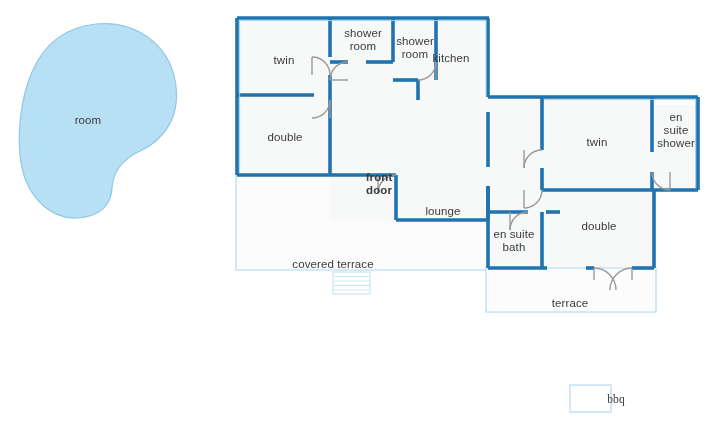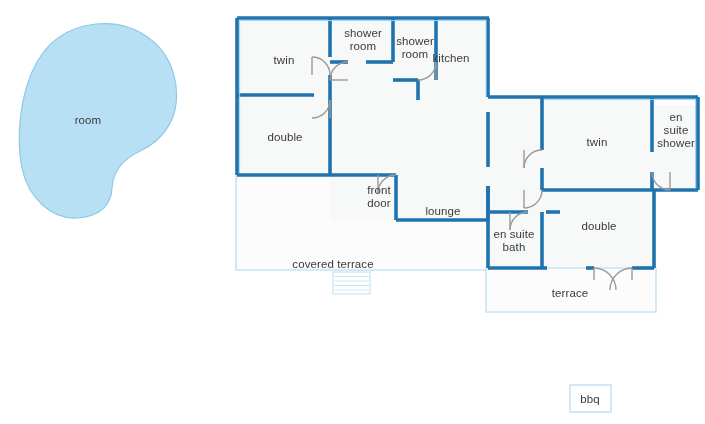--- a/index.html
+++ b/index.html
@@ -200,27 +200,27 @@
 
   <div class="label-layer">
     <div class="room-label" style="left:284px; top:60px;">twin</div>
     <div class="room-label" style="left:363px; top:40px;">shower
 room</div>
     <div class="room-label" style="left:415px; top:48px;">shower
 room</div>
     <div class="room-label" style="left:451px; top:58px;">kitchen</div>
     <div class="room-label" style="left:285px; top:137px;">double</div>
     <div class="room-label" style="left:443px; top:173px;margin-top:38px;">lounge</div>
-    <div class="room-label" style="left:379px; top:197px;">front
+    <div class="room-label" style="left:379px; top:184px;font-weight:bold;">front
 door</div>
     <div class="room-label" style="left:333px; top:236px;margin-top:28px;">covered terrace</div>
     <div class="room-label" style="left:597px; top:142px;">twin</div>
     <div class="room-label" style="left:676px; top:130px;">en suite
 shower</div>
     <div class="room-label" style="left:599px; top:226px;">double</div>
     <div class="room-label" style="left:514px; top:241px;">en suite
 bath</div>
-    <div class="room-label" style="left:570px; top:293px;">terrace</div>
+    <div class="room-label" style="left:570px; top:303px;">terrace</div>
     <div class="room-label" style="left:88px;  top:120px;">room</div>
-    <div class="room-label" style="left:590px; top:399px;">bbq</div>
+    <div class="room-label" style="left:616px; top:399px;font-family:Liberation Serif, serif;">bbq</div>
   </div>
 
 </div>
 
 </body></html>

